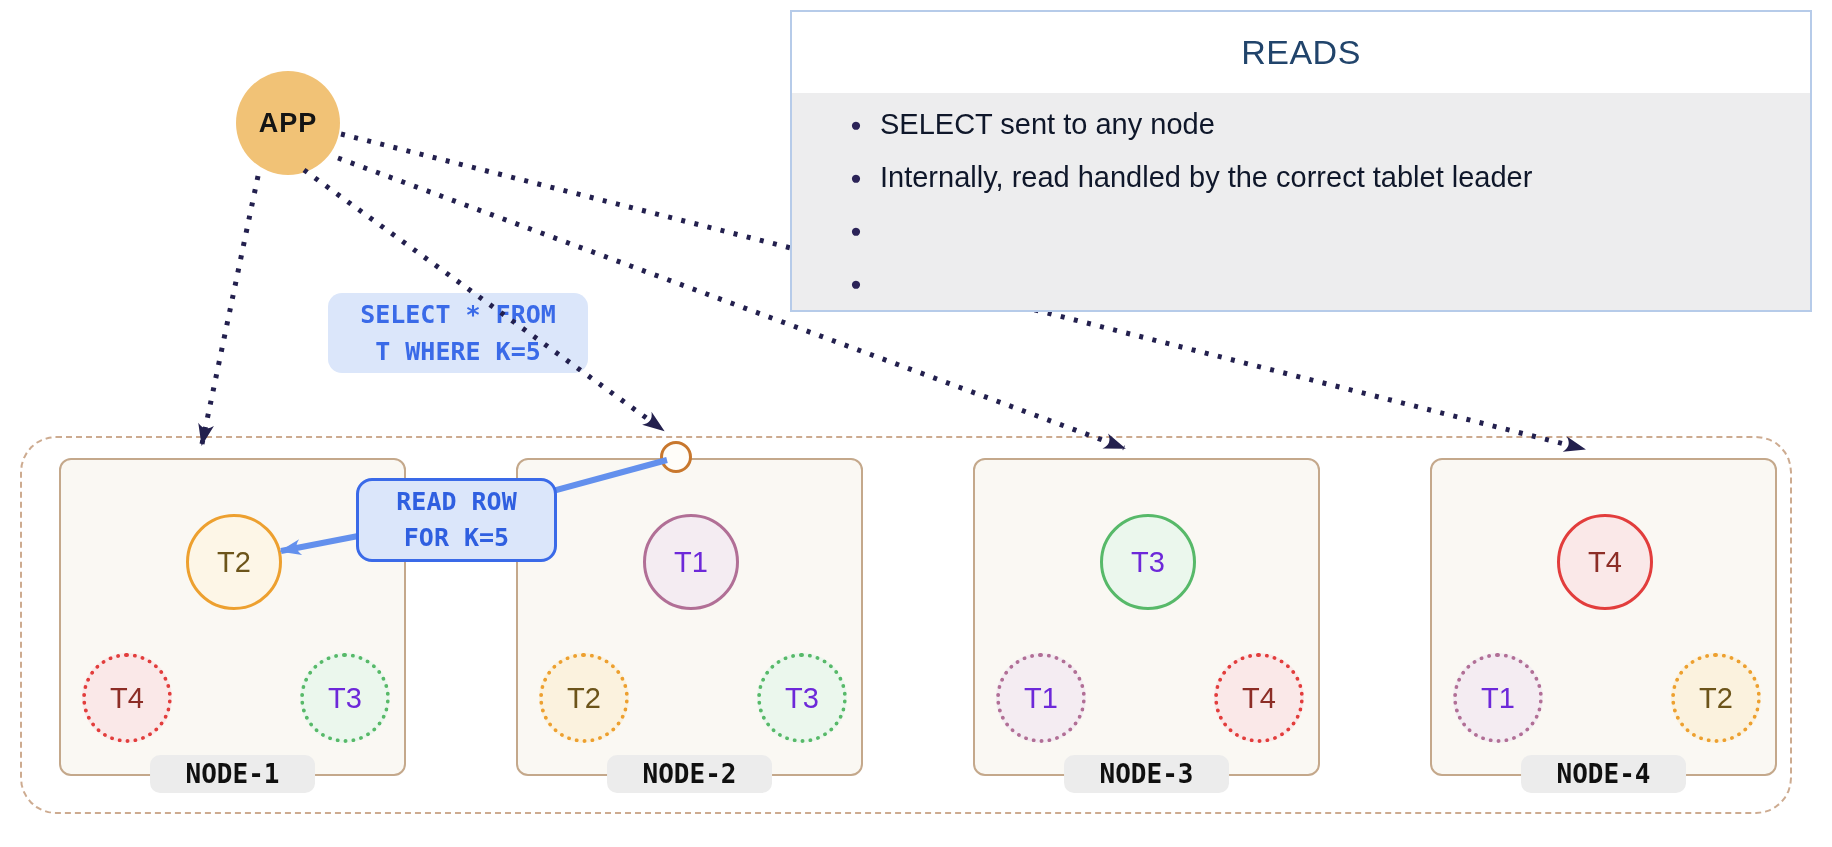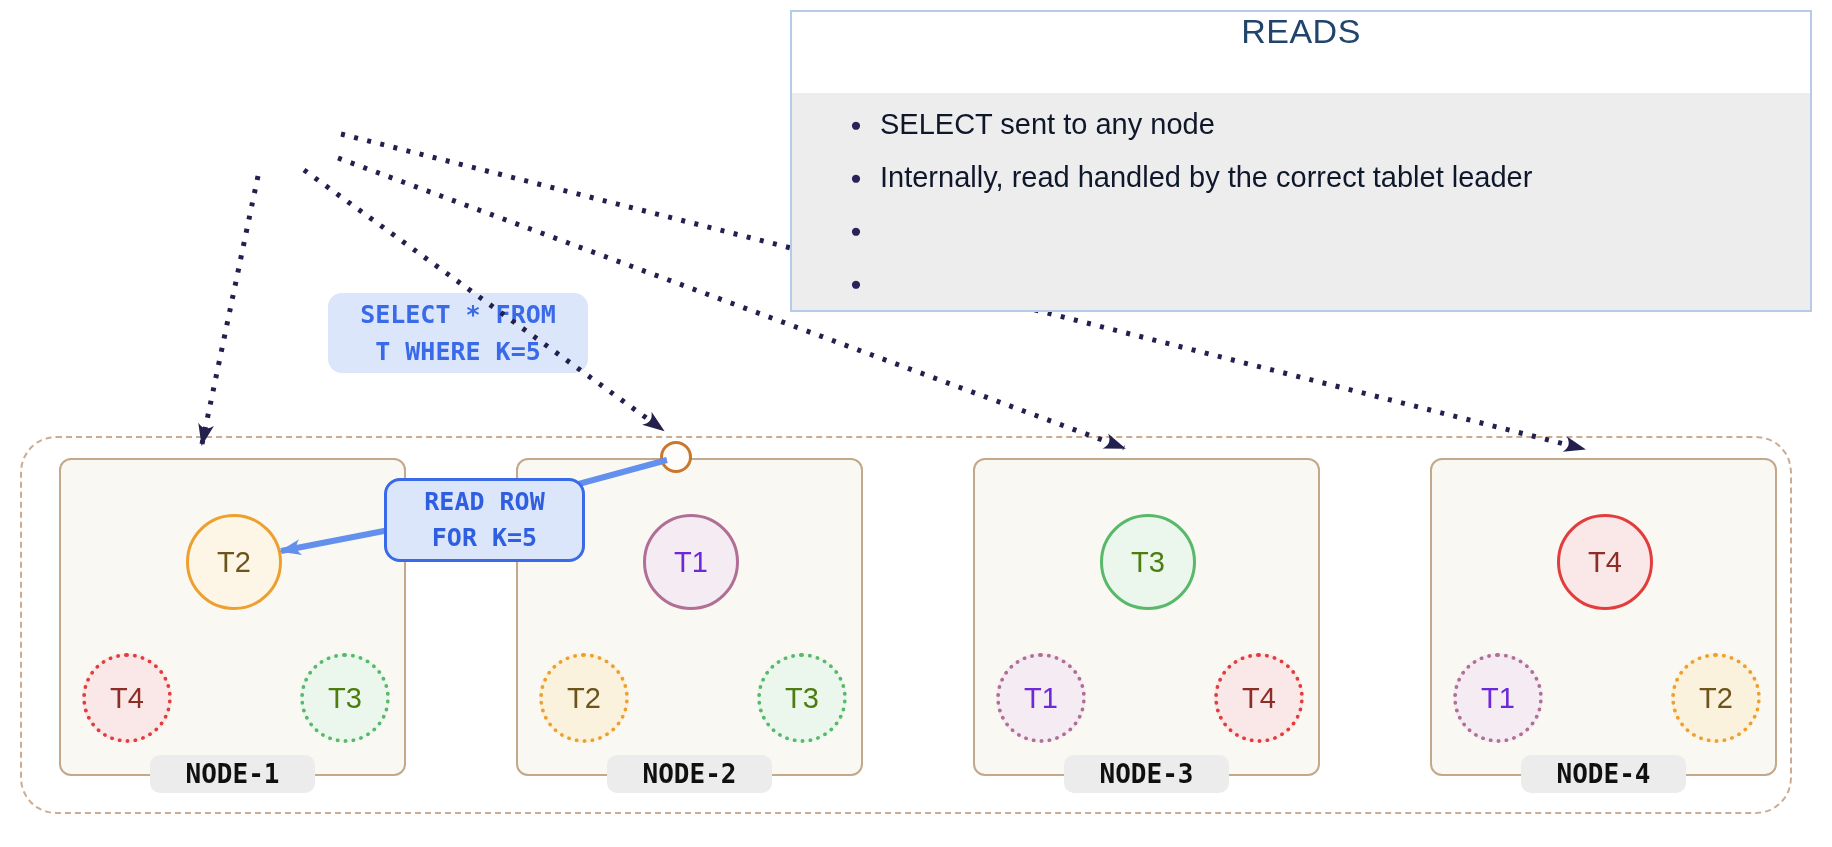--- a/index.html
+++ b/index.html
@@ -12,40 +12,40 @@
     position:absolute;left:236px;top:71px;width:104px;height:104px;
     background:#f1c276;border-radius:50%;
     display:flex;align-items:center;justify-content:center;z-index:4;
   }
   .app-circle span{font-size:27px;font-weight:700;color:#141414;letter-spacing:1px;}
   
   .reads-panel{
     position:absolute;left:790px;top:10px;width:1022px;height:302px;
     background:#ffffff;border:2px solid #b6cbe9;box-sizing:border-box;z-index:10;
   }
-  .reads-header{height:81px;display:flex;justify-content:center;}
+  .reads-header{height:81px;display:flex;align-items:center;justify-content:center;}
   .reads-title{font-size:34px;font-weight:500;color:#21446b;letter-spacing:0.5px;}
   .reads-body{background:#ededee;height:217px;padding-top:5px;box-sizing:border-box;}
   .bullet-row{height:53px;display:flex;align-items:center;padding-left:40px;}
   .bullet-dot{width:48px;font-size:19px;color:#2b2357;text-align:center;flex:0 0 48px;}
   .bullet-text{font-size:29px;color:#0f172a;}
   
   .select-label{
     position:absolute;left:328px;top:293px;width:260px;height:80px;
     background:#dbe6fa;border-radius:14px;z-index:2;
     display:flex;flex-direction:column;align-items:center;justify-content:center;
     font-family:"DejaVu Sans Mono",monospace;font-weight:700;font-size:25px;
     color:#3a6ae8;line-height:37px;white-space:pre;
   }
   .read-row-box{
     position:absolute;left:356px;top:478px;width:201px;height:84px;
     background:#dbe6fa;border:3px solid #3a6ae8;border-radius:16px;box-sizing:border-box;z-index:10;
     display:flex;flex-direction:column;align-items:center;justify-content:center;
     font-family:"DejaVu Sans Mono",monospace;font-weight:700;font-size:25px;
-    color:#2f5fe0;line-height:36px;white-space:pre;margin-left:28px;
+    color:#2f5fe0;line-height:36px;white-space:pre;
   }
   
   .cluster{
     position:absolute;left:20px;top:436px;width:1772px;height:378px;
     border:2px dashed #cdab90;border-radius:36px;box-sizing:border-box;z-index:0;
   }
   
   .node{
     position:absolute;top:458px;width:347px;height:318px;
     background:#faf8f3;border:2px solid #c4a88b;border-radius:12px;box-sizing:border-box;z-index:1;
@@ -59,38 +59,41 @@
   }
   .tablet{
     position:absolute;border-radius:50%;display:flex;align-items:center;justify-content:center;
     font-size:29px;font-weight:400;box-sizing:border-box;
   }
   .leader{left:125px;top:54px;width:96px;height:96px;border-style:solid;border-width:3px;}
   .follower{top:193px;width:90px;height:90px;border-style:dotted;border-width:4px;}
   .fol-left{left:21px;} .fol-right{left:239px;}
   .t1{border-color:#b16f96;background:#f4ecf2;color:#6d28d9;}
   .t2{border-color:#eda02f;background:#fbf2de;color:#6c541a;}
-  .t3{border-color:#57b969;background:#ebf7ed;color:#4d7c0f;}
+  .t3{border-color:#57b969;background:#ebf7ed;color:#6d28d9;}
   .t4{border-color:#e23d3c;background:#fae8e8;color:#8c2d26;justify-content:center;}
   .leader.t2{background:#fdf6e7;}
   
   .hop-circle{
     position:absolute;left:660px;top:441px;width:32px;height:32px;border-radius:50%;
     background:#fffdf9;border:3px solid #c8772d;box-sizing:border-box;z-index:3;
   }
   
   .arrows{position:absolute;left:0;top:0;z-index:5;pointer-events:none;}
 </style>
 </head>
 <body>
 
 <div class="stage">
 
   <div class="cluster"></div>
 
+  <div class="app-circle">
+    <span>APP</span>
+  </div>
 
   <div class="select-label">
     <div>SELECT * FROM</div>
     <div>T WHERE K=5</div>
   </div>
 
   <div class="node node-1">
     <div class="tablet leader t2">
       <span>T2</span>
     </div>

